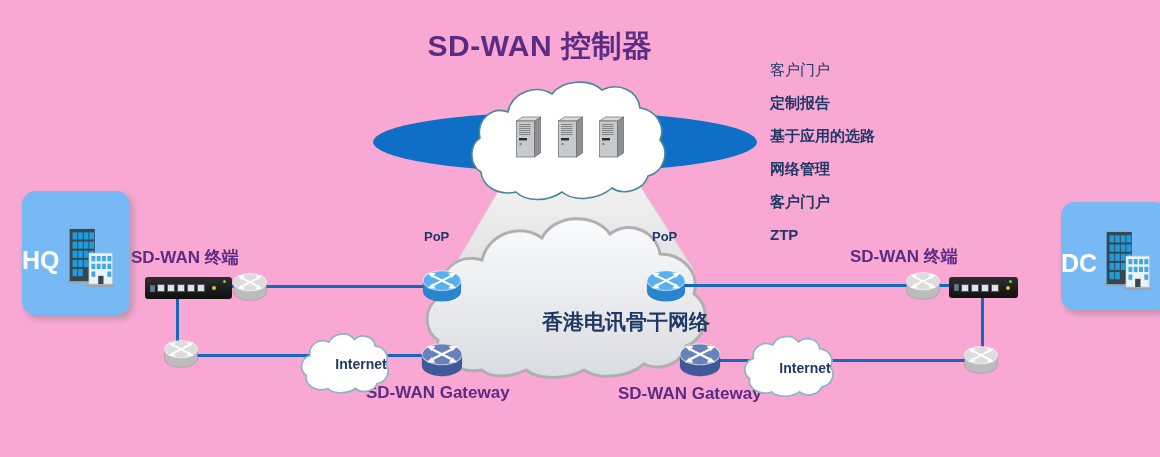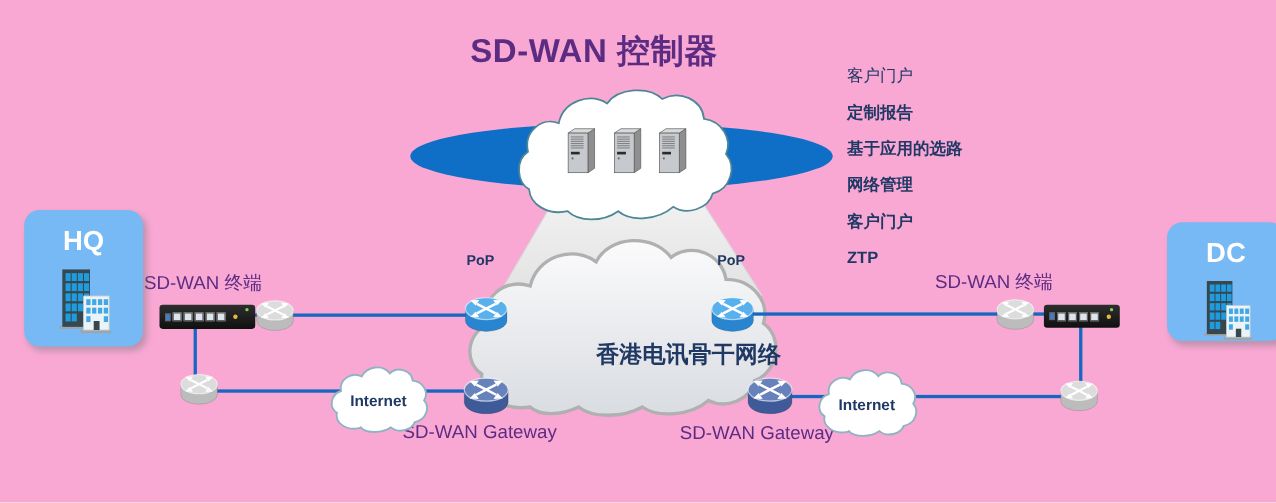--- a/index.html
+++ b/index.html
@@ -11,21 +11,21 @@
 
   
   .title{
     left:392px;top:26px;width:296px;text-align:center;
     font-size:30px;font-weight:700;color:#5b2c82;letter-spacing:.5px;white-space:nowrap;
   }
   .features{left:770px;top:62px;display:flex;flex-direction:column;gap:17px;}
   .feature{font-size:15px;font-weight:700;color:#1f3864;line-height:16px;white-space:nowrap;}
   .feature:first-child{font-weight:400;}
   .lbl-navy{font-size:13px;font-weight:700;color:#1f3864;white-space:nowrap;}
-  .lbl-purple{font-size:17px;font-weight:400;color:#5b2c82;white-space:nowrap;}
+  .lbl-purple{font-size:17px;font-weight:700;color:#5b2c82;white-space:nowrap;}
   .backbone-lbl{
     left:424px;top:308px;width:286px;text-align:right;
     font-size:21px;font-weight:700;color:#1f3864;white-space:nowrap;
   }
 
   
   .blue-ellipse{left:373px;top:112px;width:384px;height:60px;border-radius:50%;background:#0f6fc6;}
   .funnel{left:453px;top:183px;}
   .cloud-top{left:468px;top:76px;}
   .server{width:29px;height:46px;}
@@ -50,29 +50,29 @@
   }
   .cpe .wan{width:5px;height:7px;background:#3f7fd0;border:1px solid #666;box-sizing:border-box;}
   .cpe .port{width:8px;height:8px;background:#dde5ec;border:1px solid #555;box-sizing:border-box;}
   .cpe .led{width:4px;height:4px;border-radius:50%;background:#e3bb3c;margin-left:5px;}
   .cpe .pwr{position:absolute;right:6px;top:3px;width:3px;height:3px;border-radius:50%;background:#7fd24a;}
 
   
   .site{
     background:#77b9f4;border-radius:14px;z-index:4;
     box-shadow:3px 4px 6px rgba(120,120,120,.45);
-    display:flex;flex-direction:column;align-items:center;
+    display:flex;flex-direction:row;align-items:center;
   }
   .site-name{font-size:25px;font-weight:700;color:#ffffff;margin-top:14px;}
   .site svg{margin-top:6px;}
 
   
   .icloud{z-index:3;}
   .icloud .itxt{
-    position:absolute;left:0;width:100%;text-align:center;
+    position:absolute;left:17px;width:100%;text-align:center;
     font-size:14px;font-weight:700;color:#1f3864;
   }
 </style>
 </head>
 <body>
 
 <svg width="0" height="0" style="position:absolute" aria-hidden="true">
   <defs>
     <linearGradient id="grad-mid-cloud" x1="0" y1="0" x2="0" y2="1">
       <stop offset="0" stop-color="#fbfbfc"></stop>

